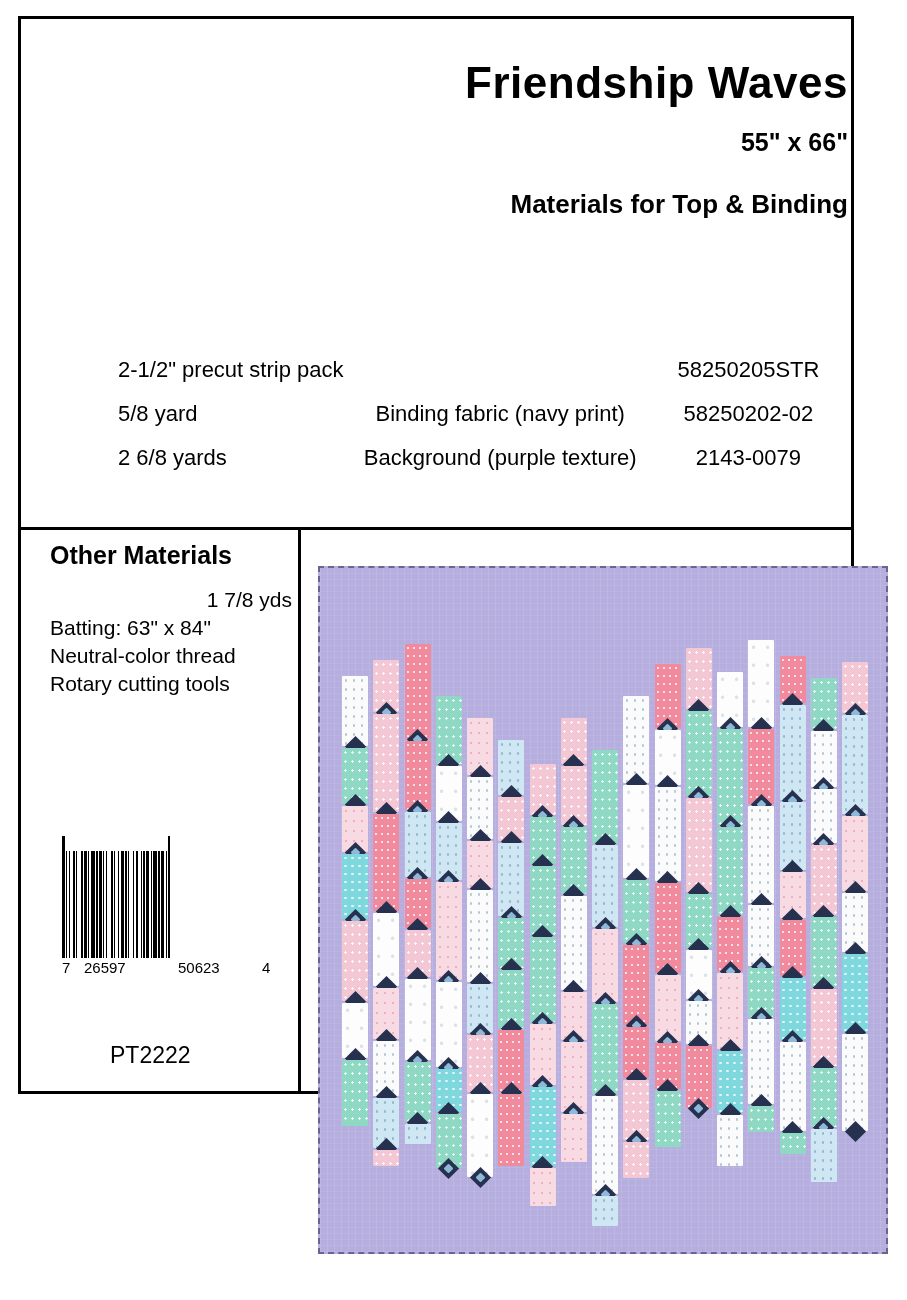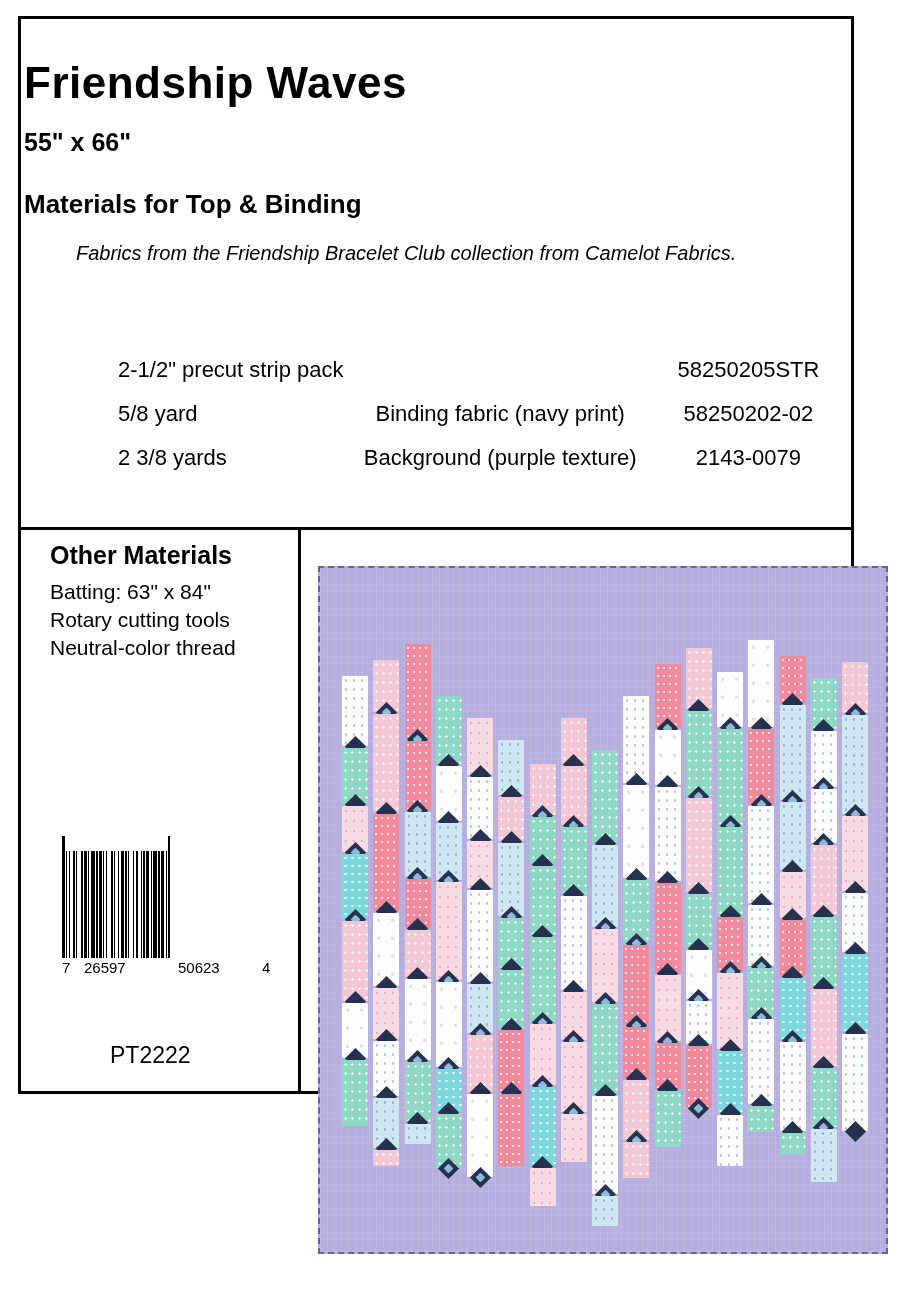--- a/index.html
+++ b/index.html
@@ -26,21 +26,21 @@
     height: 1078px;
     border: 3px solid #000000;
   }
 
   
   .title-block {
     position: absolute;
     left: 24px;
     top: 60px;
     width: 824px;
-    text-align: left;
+    text-align: right;
   }
   .quilt-title {
     font-size: 44px;
     font-weight: bold;
     letter-spacing: 0.5px;
     line-height: 1.05;
     margin: 0;
   }
   .quilt-size {
     margin-top: 22px;
@@ -109,21 +109,21 @@
   
   .other-materials {
     position: absolute;
     left: 50px;
     top: 541px;
     width: 250px;
   }
   .om-heading {
     font-size: 25px;
     font-weight: bold;
-    margin: 0 0 8px 0;
+    margin: 0 0 16px 0;
   }
   .om-line {
     font-size: 21px;
     line-height: 1.33;
     white-space: nowrap;
   }
   .om-line.indent {
     text-align: right;
     padding-right: 8px;
   }
@@ -249,48 +249,48 @@
 <body>
 
 <div class="page-border"></div>
 <div class="header-divider"></div>
 <div class="left-column-divider"></div>
 
 <div class="title-block">
   <h1 class="quilt-title">Friendship Waves</h1>
   <div class="quilt-size">55" x 66"</div>
   <div class="materials-heading">Materials for Top &amp; Binding</div>
-  <div class="fabrics-note">Fabrics from the Friendship Bracelet Club collection from Camelot Fabrics.</div>
 </div>
 
 <table class="materials-table">
   <tbody>
     <tr>
       <td class="mt-qty">2-1/2" precut strip pack</td>
       <td class="mt-desc"></td>
       <td class="mt-sku">58250205STR</td>
     </tr>
     <tr>
       <td class="mt-qty">5/8 yard</td>
       <td class="mt-desc">Binding fabric (navy print)</td>
       <td class="mt-sku">58250202-02</td>
     </tr>
     <tr>
-      <td class="mt-qty">2 3/8 yards</td>
+      <td class="mt-qty">2 6/8 yards</td>
       <td class="mt-desc">Background (purple texture)</td>
       <td class="mt-sku">2143-0079</td>
     </tr>
   </tbody>
 </table>
 
 <div class="other-materials">
   <div class="om-heading">Other Materials</div>
+  <div class="om-line indent">1 7/8 yds</div>
   <div class="om-line">Batting: 63" x 84"</div>
+  <div class="om-line">Neutral-color thread</div>
   <div class="om-line">Rotary cutting tools</div>
-  <div class="om-line">Neutral-color thread</div>
 </div>
 
 <div class="barcode-wrap">
   <div class="barcode-bars" id="barcode-bars">
       <span style="width: 3px; background: rgb(0, 0, 0); height: 100%;"></span>
       <span style="width: 1px; background: rgb(255, 255, 255); height: 100%;"></span>
       <span style="width: 1px; background: rgb(0, 0, 0); height: 88%;"></span>
       <span style="width: 2px; background: rgb(255, 255, 255); height: 88%;"></span>
       <span style="width: 1px; background: rgb(0, 0, 0); height: 88%;"></span>
       <span style="width: 3px; background: rgb(255, 255, 255); height: 88%;"></span>

